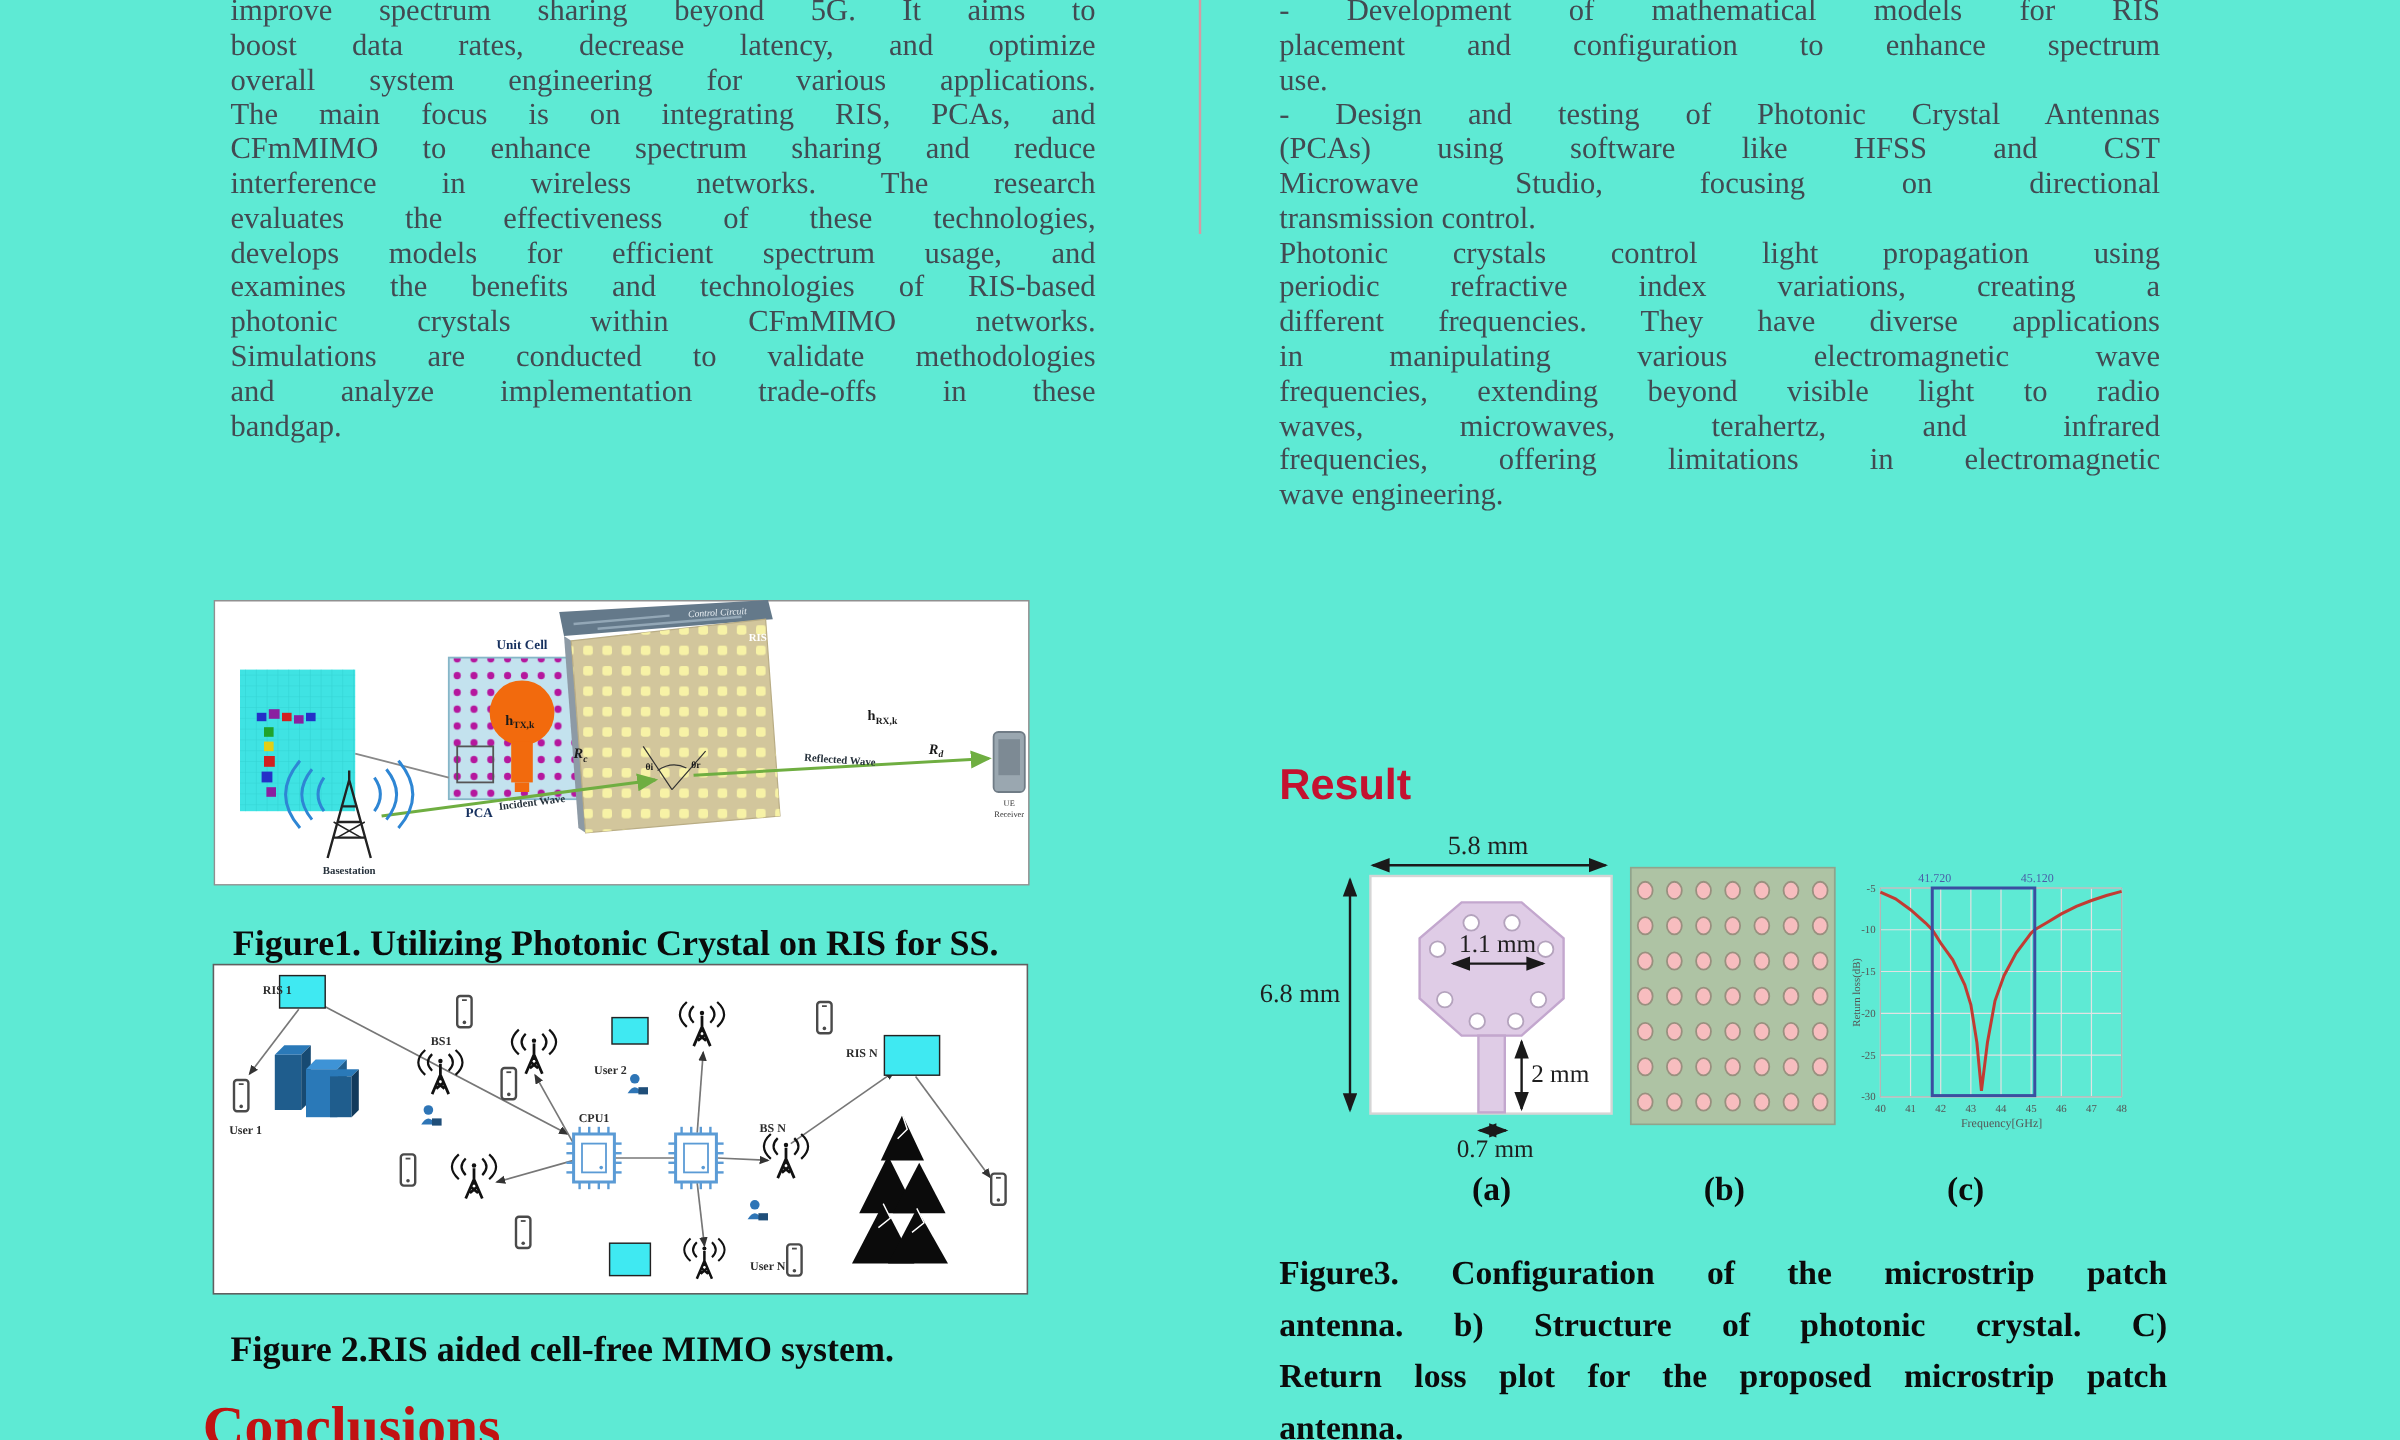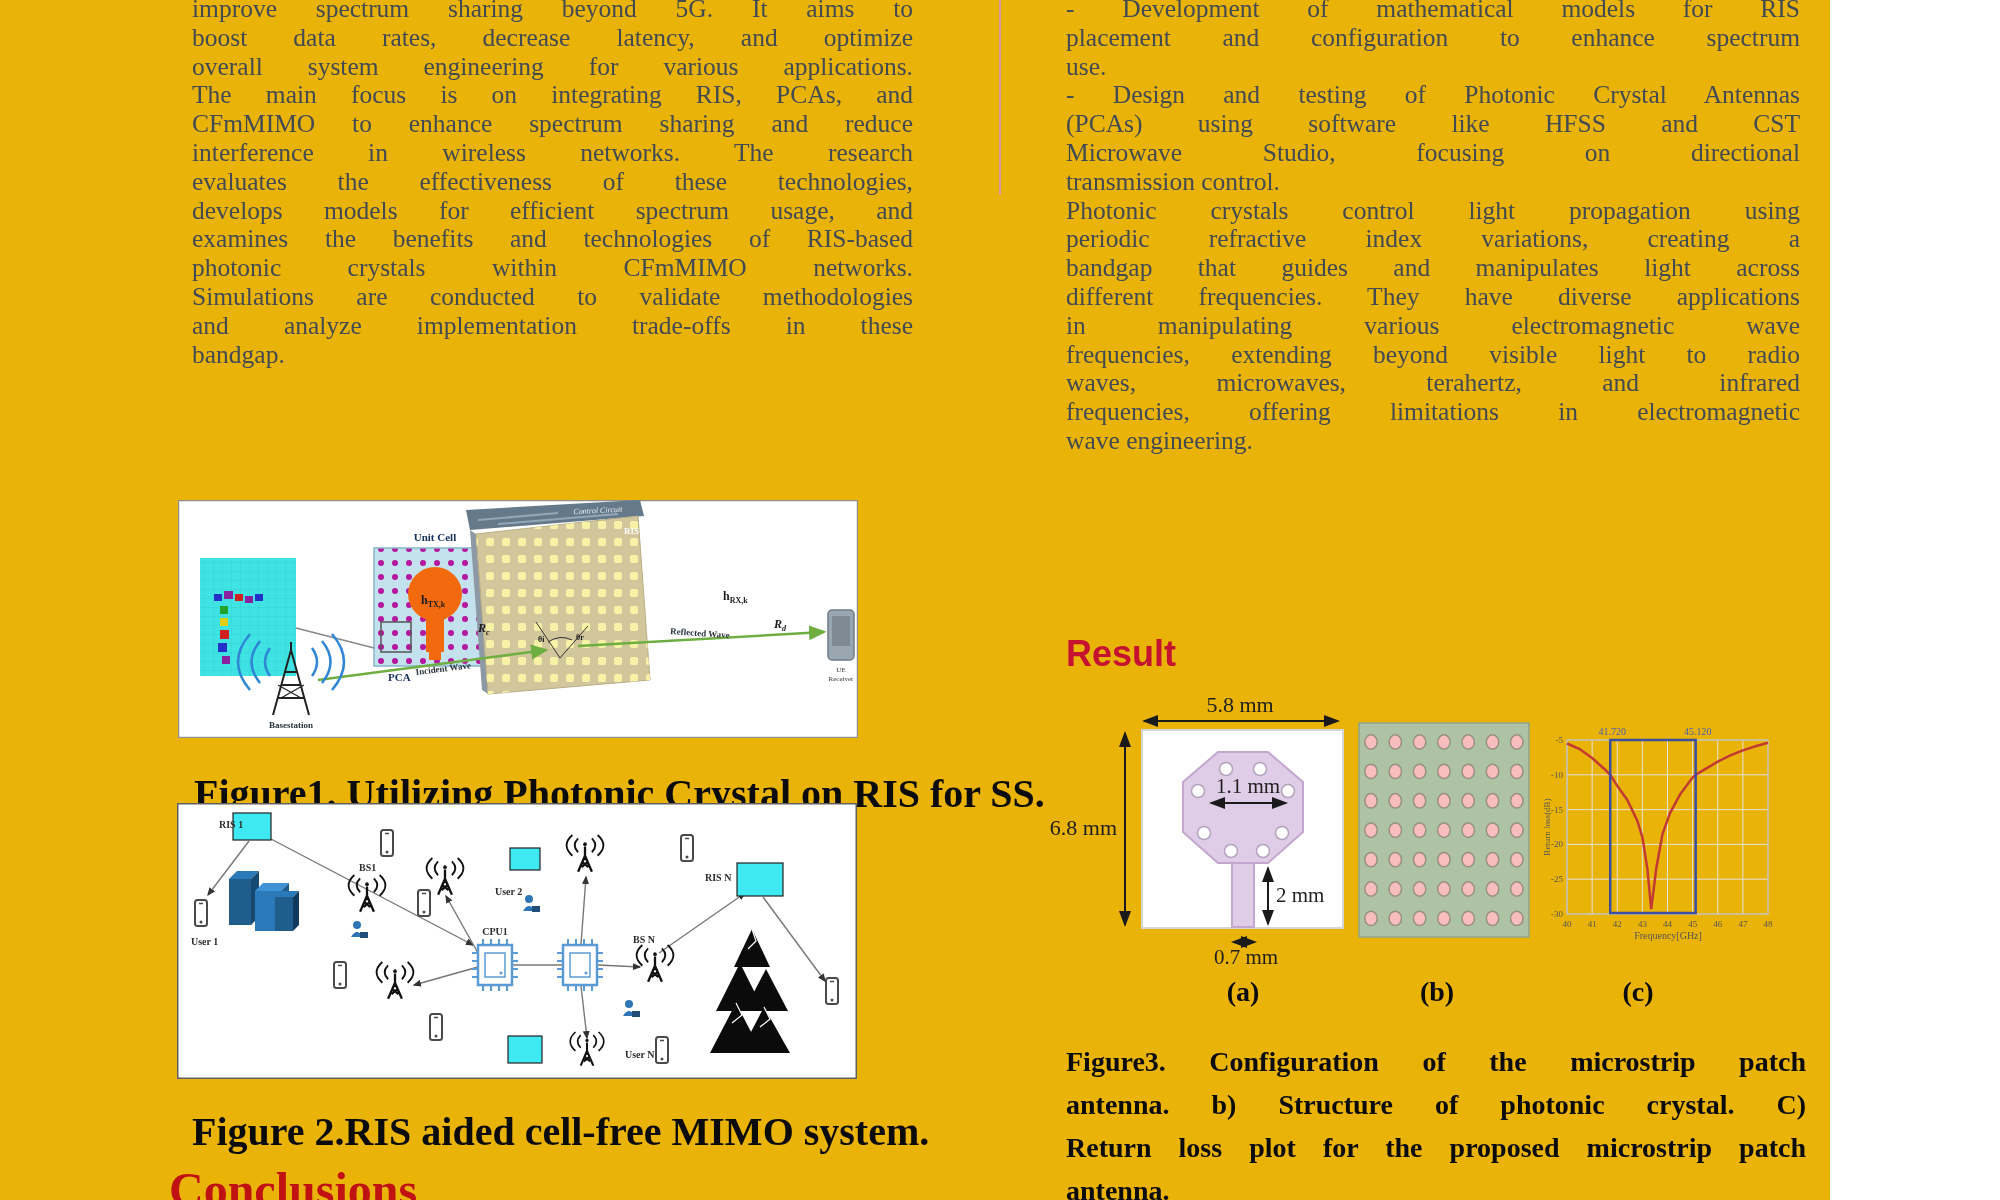--- a/index.html
+++ b/index.html
@@ -1,22 +1,22 @@
 <!DOCTYPE html>
 <html><head>
 <meta charset="utf-8">
 <style>
   html,body{margin:0;padding:0;background:#fff;}
-  .page{position:relative;width:1830px;height:1200px;background:#eab308;overflow:hidden;
+  .page{position:relative;width:2000px;height:1200px;background:#5eead4;overflow:hidden;
         font-family:"Liberation Serif",serif;color:#424a52;}
   .col{position:absolute;font-size:25.5px;line-height:28.8px;}
   .jline{text-align:justify;text-align-last:justify;white-space:normal;}
   .jline.plain{text-align-last:left;}
   .divider{position:absolute;background:#d79aa4;}
-  .figcap{position:absolute;font-weight:700;color:#0b0b0b;font-size:40px;white-space:nowrap;}
+  .figcap{position:absolute;font-weight:700;color:#0b0b0b;font-size:30px;white-space:nowrap;}
   .heading{position:absolute;font-weight:700;line-height:1;}
   #result-heading{font-family:"Liberation Sans",sans-serif;font-size:36px;color:#c41230;}
   #conclusions-heading{font-family:"Liberation Serif",serif;font-size:48px;color:#c11212;}
   .subfig{position:absolute;width:100px;text-align:center;font-weight:700;font-size:28px;color:#0b0b0b;}
   #fig3-caption{position:absolute;left:1066px;top:1040px;width:740px;font-weight:700;
                 color:#0b0b0b;font-size:28px;line-height:43px;}
   svg{position:absolute;}
   svg text{font-family:"Liberation Serif",serif;}
   .f1small{font-size:9px;fill:#27323c;font-weight:700;}
   .f1nav{font-size:11px;font-weight:700;fill:#16305e;}
@@ -54,21 +54,20 @@
   <div id="right-col" class="col" style="left:1066px;top:-5px;width:734px;">
       <div class="jline">- Development of mathematical models for RIS</div>
       <div class="jline">placement and configuration to enhance spectrum</div>
       <div class="jline plain">use.</div>
       <div class="jline">- Design and testing of Photonic Crystal Antennas</div>
       <div class="jline">(PCAs) using software like HFSS and CST</div>
       <div class="jline">Microwave Studio, focusing on directional</div>
       <div class="jline plain">transmission control.</div>
       <div class="jline">Photonic crystals control light propagation using</div>
       <div class="jline">periodic refractive index variations, creating a</div>
-      <div class="jline">bandgap that guides and manipulates light across</div>
       <div class="jline">different frequencies. They have diverse applications</div>
       <div class="jline">in manipulating various electromagnetic wave</div>
       <div class="jline">frequencies, extending beyond visible light to radio</div>
       <div class="jline">waves, microwaves, terahertz, and infrared</div>
       <div class="jline">frequencies, offering limitations in electromagnetic</div>
       <div class="jline plain">wave engineering.</div>
     </div>
 
   <svg id="fig1" style="left:178px;top:500px;" width="680" height="238" viewBox="0 0 680 238">
     <defs>

